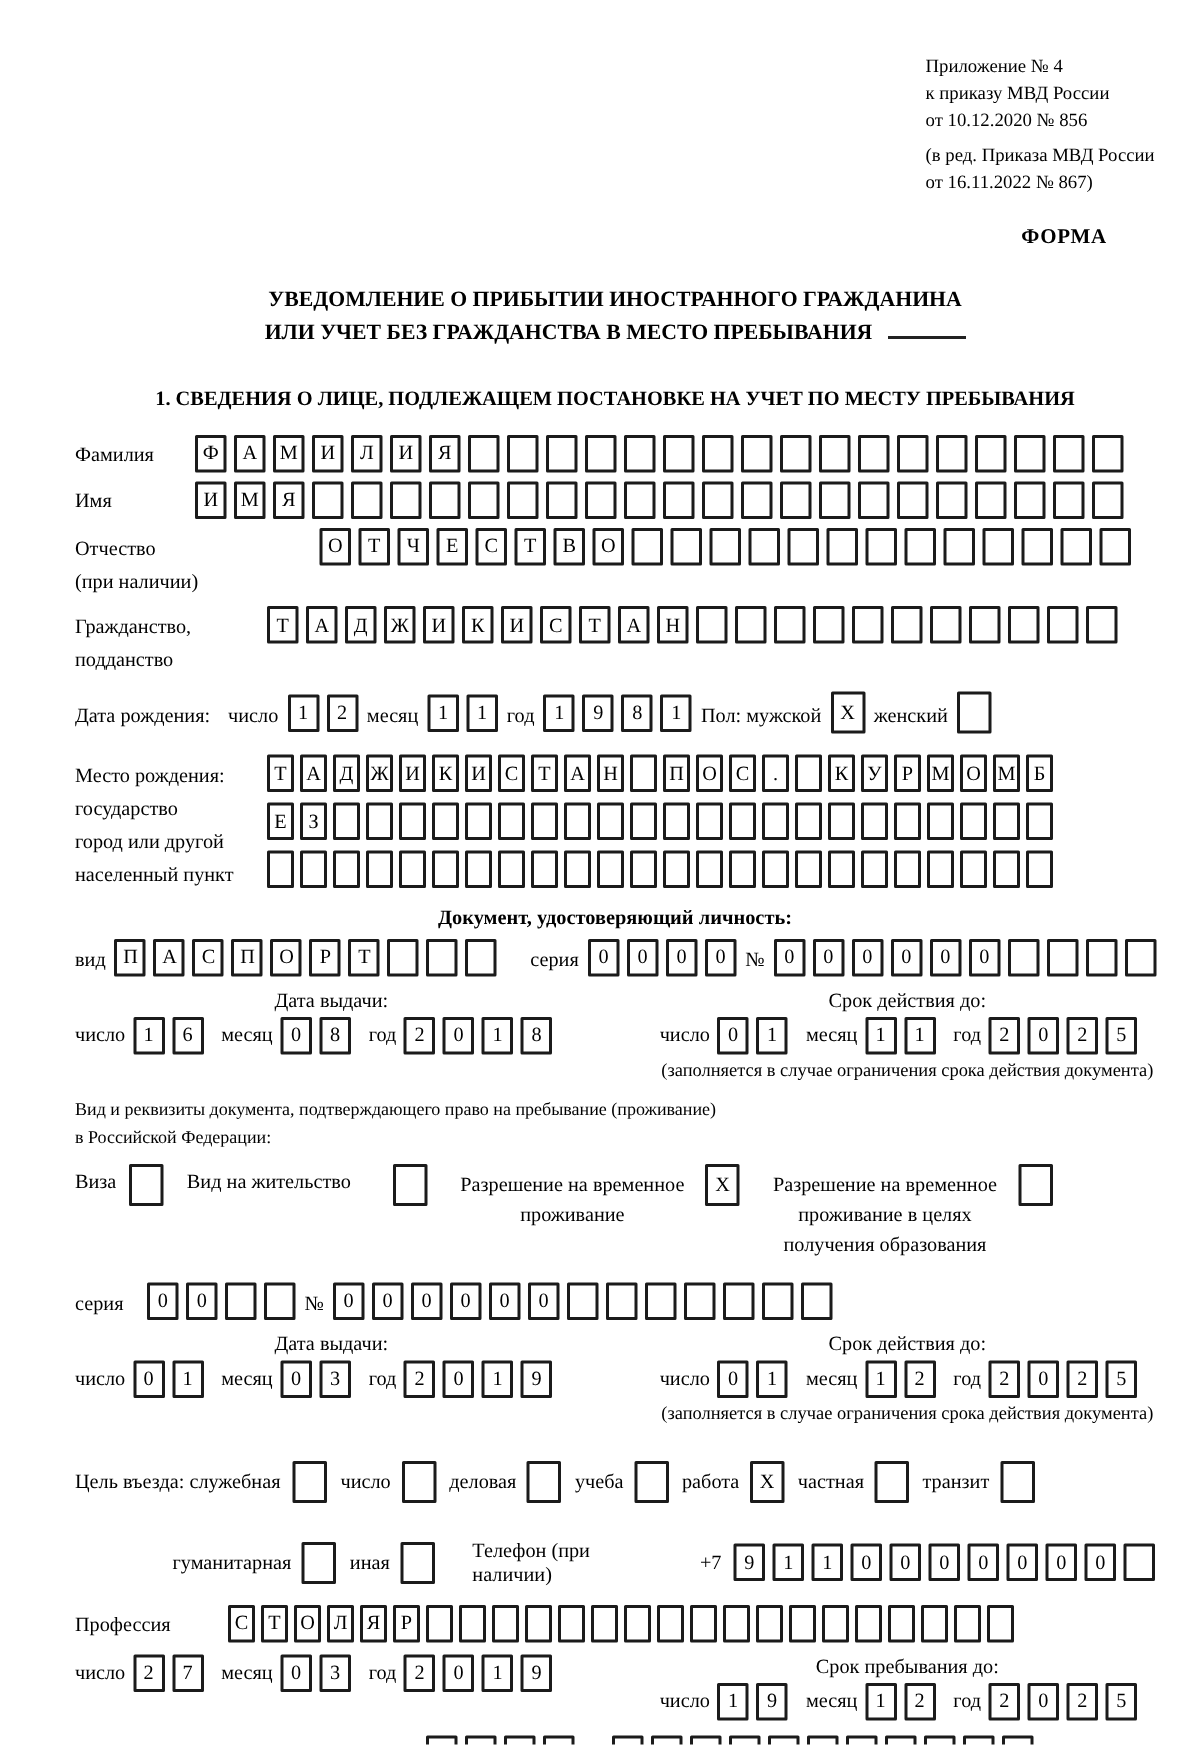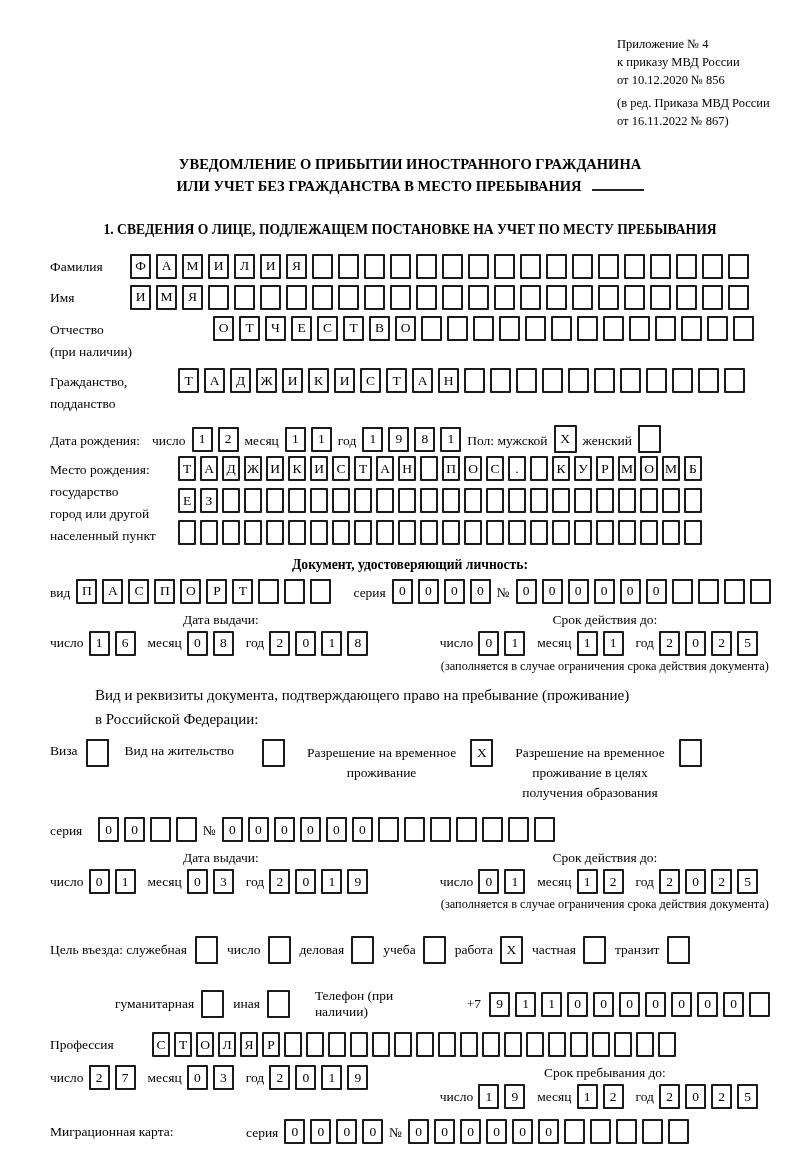--- a/index.html
+++ b/index.html
@@ -46,21 +46,21 @@
   .dates-row{display:flex;margin-top:8px;font-size:13.5px;gap:48px;}
   .date-col{display:flex;flex-direction:column;}
   .date-col.left{width:355px;}
   .date-col.right{flex:1;}
   .date-head{text-align:center;margin-bottom:3px;}
   .date-fields{display:flex;align-items:center;}
   .date-fields .dlbl{margin-right:5px;}
   .date-fields .grp{display:flex;gap:5px;margin-right:12px;}
   .date-note{font-size:12.3px;margin-top:3px;text-align:center;}
 
-  .plain{font-size:15px;margin-top:9px;line-height:1.6;margin-left:45px;}
+  .plain{font-size:12px;margin-top:9px;line-height:1.6;}
 
   
   .permit-row{display:flex;align-items:flex-start;margin-top:8px;font-size:13.5px;}
   .permit-row .plabel{padding-top:4px;}
   .permit-row .cbox{margin:0 10px 0 8px;}
   .cbox .box{width:19px;height:24px;}
   .mcenter{text-align:center;line-height:1.5;padding-top:4px;}
 
   .purpose-row{display:flex;align-items:center;margin-top:24px;font-size:13.5px;flex-wrap:nowrap;}
   .purpose-row .opt{display:flex;align-items:center;margin-right:9px;}
@@ -73,20 +73,21 @@
 <div class="page">
 
   <div class="hdr">
     <div>Приложение № 4</div>
     <div>к приказу МВД России</div>
     <div>от 10.12.2020 № 856</div>
     <div class="gap">(в ред. Приказа МВД России</div>
     <div>от 16.11.2022 № 867)</div>
   </div>
 
+  <div class="forma">ФОРМА</div>
 
   <div class="title">
     <div>УВЕДОМЛЕНИЕ О ПРИБЫТИИ ИНОСТРАННОГО ГРАЖДАНИНА</div>
     <div><span>ИЛИ УЧЕТ БЕЗ ГРАЖДАНСТВА В МЕСТО ПРЕБЫВАНИЯ</span><span class="uline"></span></div>
   </div>
 
   <div class="sect">1. СВЕДЕНИЯ О ЛИЦЕ, ПОДЛЕЖАЩЕМ ПОСТАНОВКЕ НА УЧЕТ ПО МЕСТУ ПРЕБЫВАНИЯ</div>
 
   <div class="frow" style="margin-top:16px;">
     <div class="flabel w80">Фамилия</div>
@@ -231,21 +232,21 @@
     <span class="mlbl">Пол: мужской</span>
     <span class="boxes cbox">
         <span class="box">X</span>
       </span>
     <span class="mlbl">женский</span>
     <span class="boxes cbox">
         <span class="box"></span>
       </span>
   </div>
 
-  <div class="frow" style="margin-top:3px;">
+  <div class="frow" style="margin-top:14px;">
     <div class="flabel w128 lblcol">
       <span>Место рождения:</span>
       <span>государство</span>
       <span>город или другой</span>
       <span>населенный пункт</span>
     </div>
     <div class="rowscol">
       <div class="boxes narrow">
           <span class="box">Т</span>
           <span class="box">А</span>

